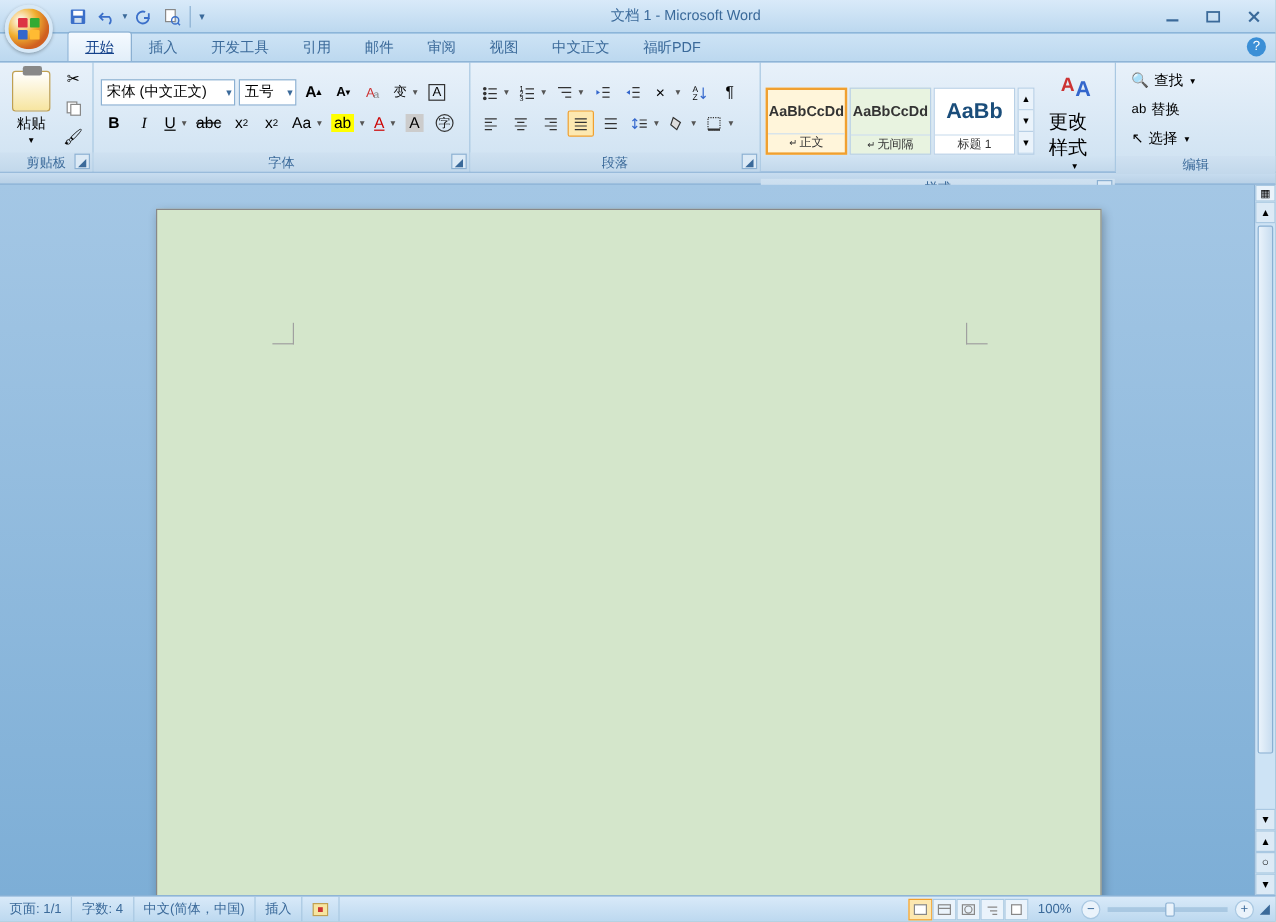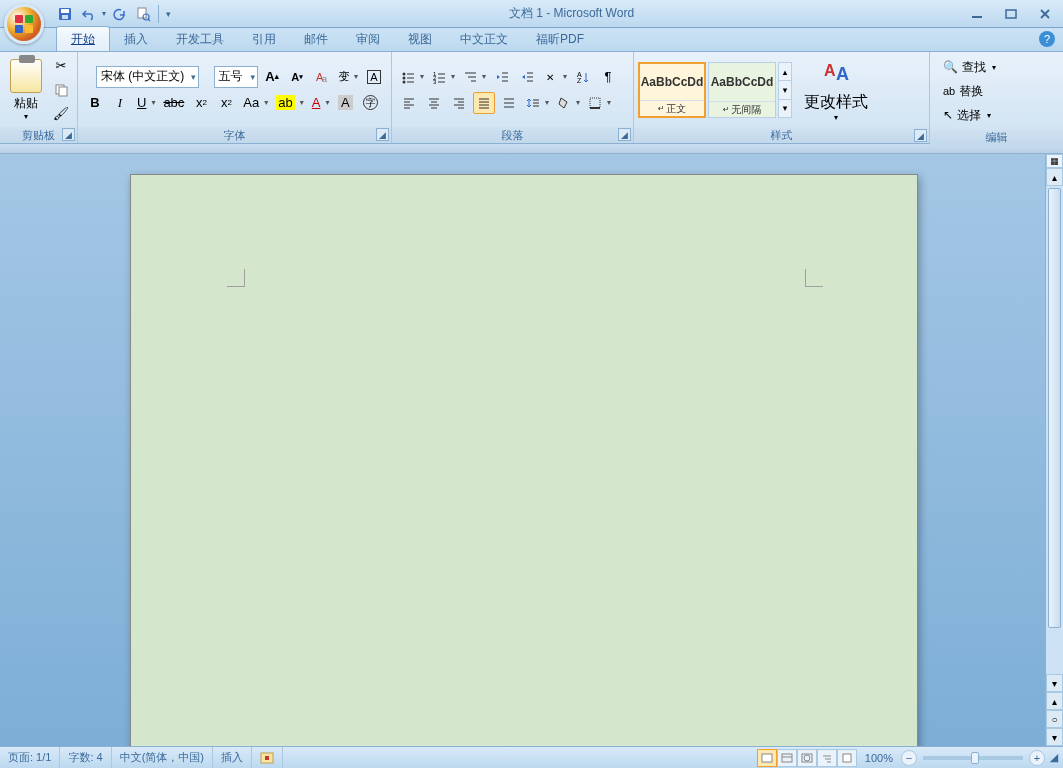--- a/index.html
+++ b/index.html
@@ -31,21 +31,21 @@
 
 .clipboard-big { display: flex; flex-direction: column; align-items: center; padding: 4px 6px; cursor: pointer; }
 .clipboard-big .icon { width: 32px; height: 34px; background: linear-gradient(#fff, #f7e5a0); border: 1px solid #c0a050; border-radius: 3px; position: relative; }
 .clipboard-big .icon::before { content:''; position:absolute; top:-5px; left:8px; width:16px; height:8px; background:#888; border-radius:2px; }
 .small-col { display: flex; flex-direction: column; gap: 2px; margin-left: 2px; }
 .small-btn { width: 22px; height: 22px; display: flex; align-items: center; justify-content: center; cursor: pointer; border: 1px solid transparent; border-radius: 2px; font-size: 13px; }
 
 
 .font-rows { display: flex; flex-direction: column; gap: 4px; padding: 2px; }
 .font-row { display: flex; align-items: center; gap: 3px; }
-.combo { height: 22px; border: 1px solid #8bb0d2; background: #fff; display: flex; align-items: center; padding: 0 4px; font-size: 12px; cursor: pointer; position: relative; margin-left: 12px; }
+.combo { height: 22px; border: 1px solid #8bb0d2; background: #fff; display: flex; align-items: center; padding: 0 4px; font-size: 12px; cursor: pointer; position: relative; }
 .combo .arrow { position: absolute; right: 2px; font-size: 9px; color: #3b6a9a; }
 .rb-btn { min-width: 22px; height: 22px; display: flex; align-items: center; justify-content: center; cursor: pointer; border: 1px solid transparent; border-radius: 2px; padding: 0 2px; font-size: 13px; }
 .rb-btn.split { padding-right: 10px; position: relative; }
 .rb-btn.split::after { content:'▾'; position:absolute; right:1px; font-size:8px; color:#555; }
 
 
 .para-rows { display: flex; flex-direction: column; gap: 4px; padding: 2px; }
 
 
 .styles-gallery { display: flex; gap: 2px; }
@@ -394,20 +394,24 @@
               <span style="font-size:8px">↵</span>
               <span>正文</span>
             </div>
         </div>
         <div class="style-item nospacing">
           <div class="style-preview">AaBbCcDd</div>
           <div class="style-name">
               <span style="font-size:8px">↵</span>
               <span>无间隔</span>
             </div>
+        </div>
+        <div class="style-item">
+          <div class="style-preview big">AaBb</div>
+          <div class="style-name">标题 1</div>
         </div>
         <div class="gallery-nav">
           <div class="gallery-nav-btn">▴</div>
           <div class="gallery-nav-btn">▾</div>
           <div class="gallery-nav-btn">▾</div>
         </div>
       </div>
       <div class="change-styles">
         <div class="icon"><svg width="28" height="28">
               <text x="2" y="18" font-size="16" fill="#c33" font-weight="bold">A</text>

